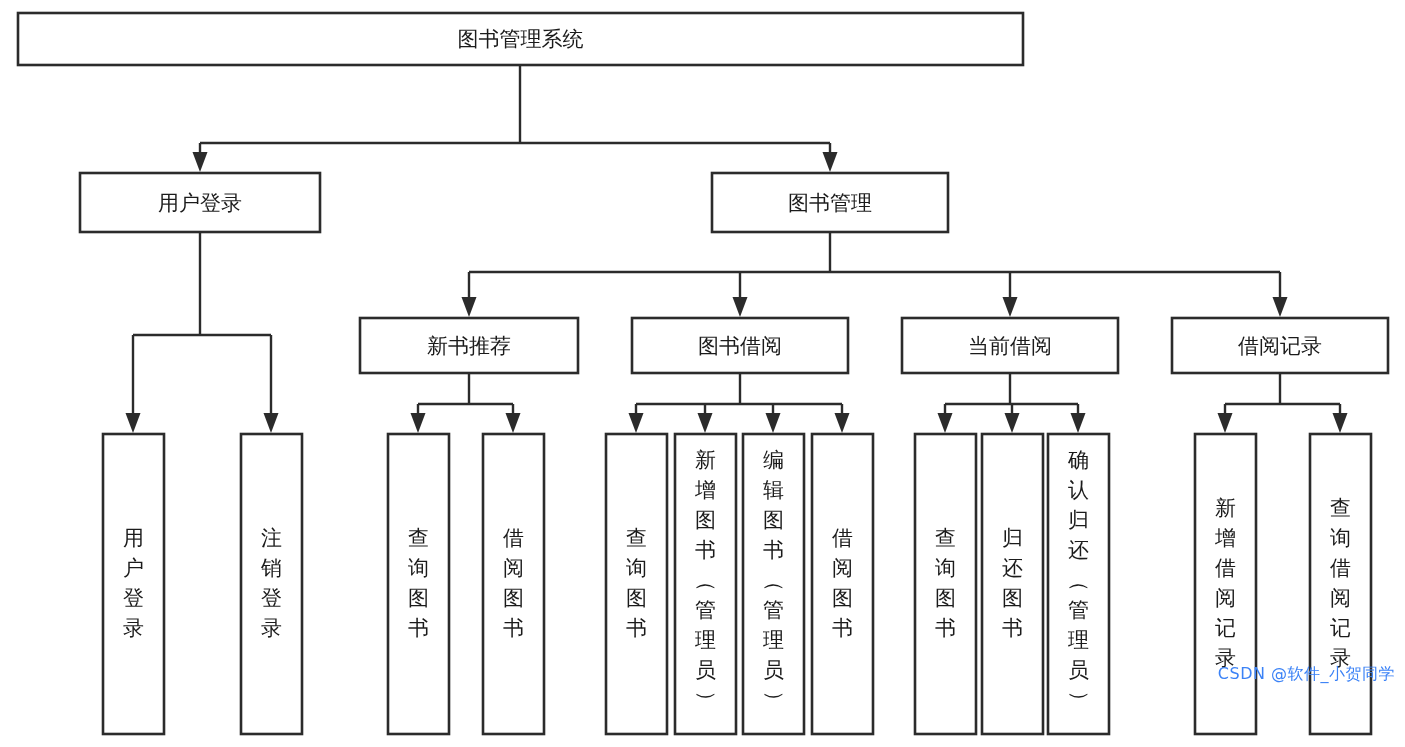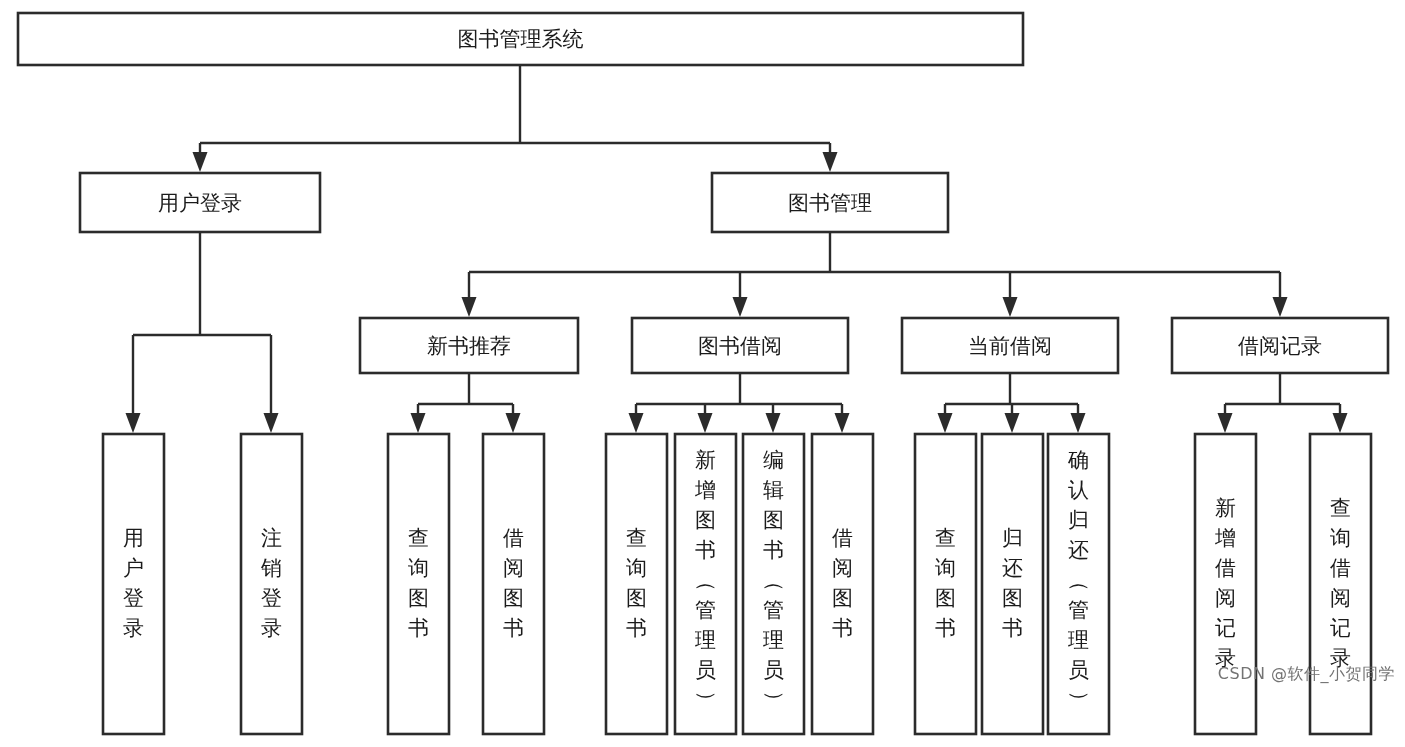--- a/index.html
+++ b/index.html
@@ -52,21 +52,21 @@
   }
   .arrow-head {
     fill: #2b2b2b;
     stroke: none;
   }
   .watermark-text {
     position: absolute;
     right: 10px;
     bottom: 6px;
     font-size: 16px;
-    color: #737373;
+    color: #3b82f6;
     font-family: "DejaVu Sans", "Liberation Sans", sans-serif;
     white-space: nowrap;
     letter-spacing: 0.5px;
   }
 </style>
 </head>
 <body>
 
 <div id="diagram-root">
   <svg class="diagram-canvas" viewBox="0 0 1405 747">

